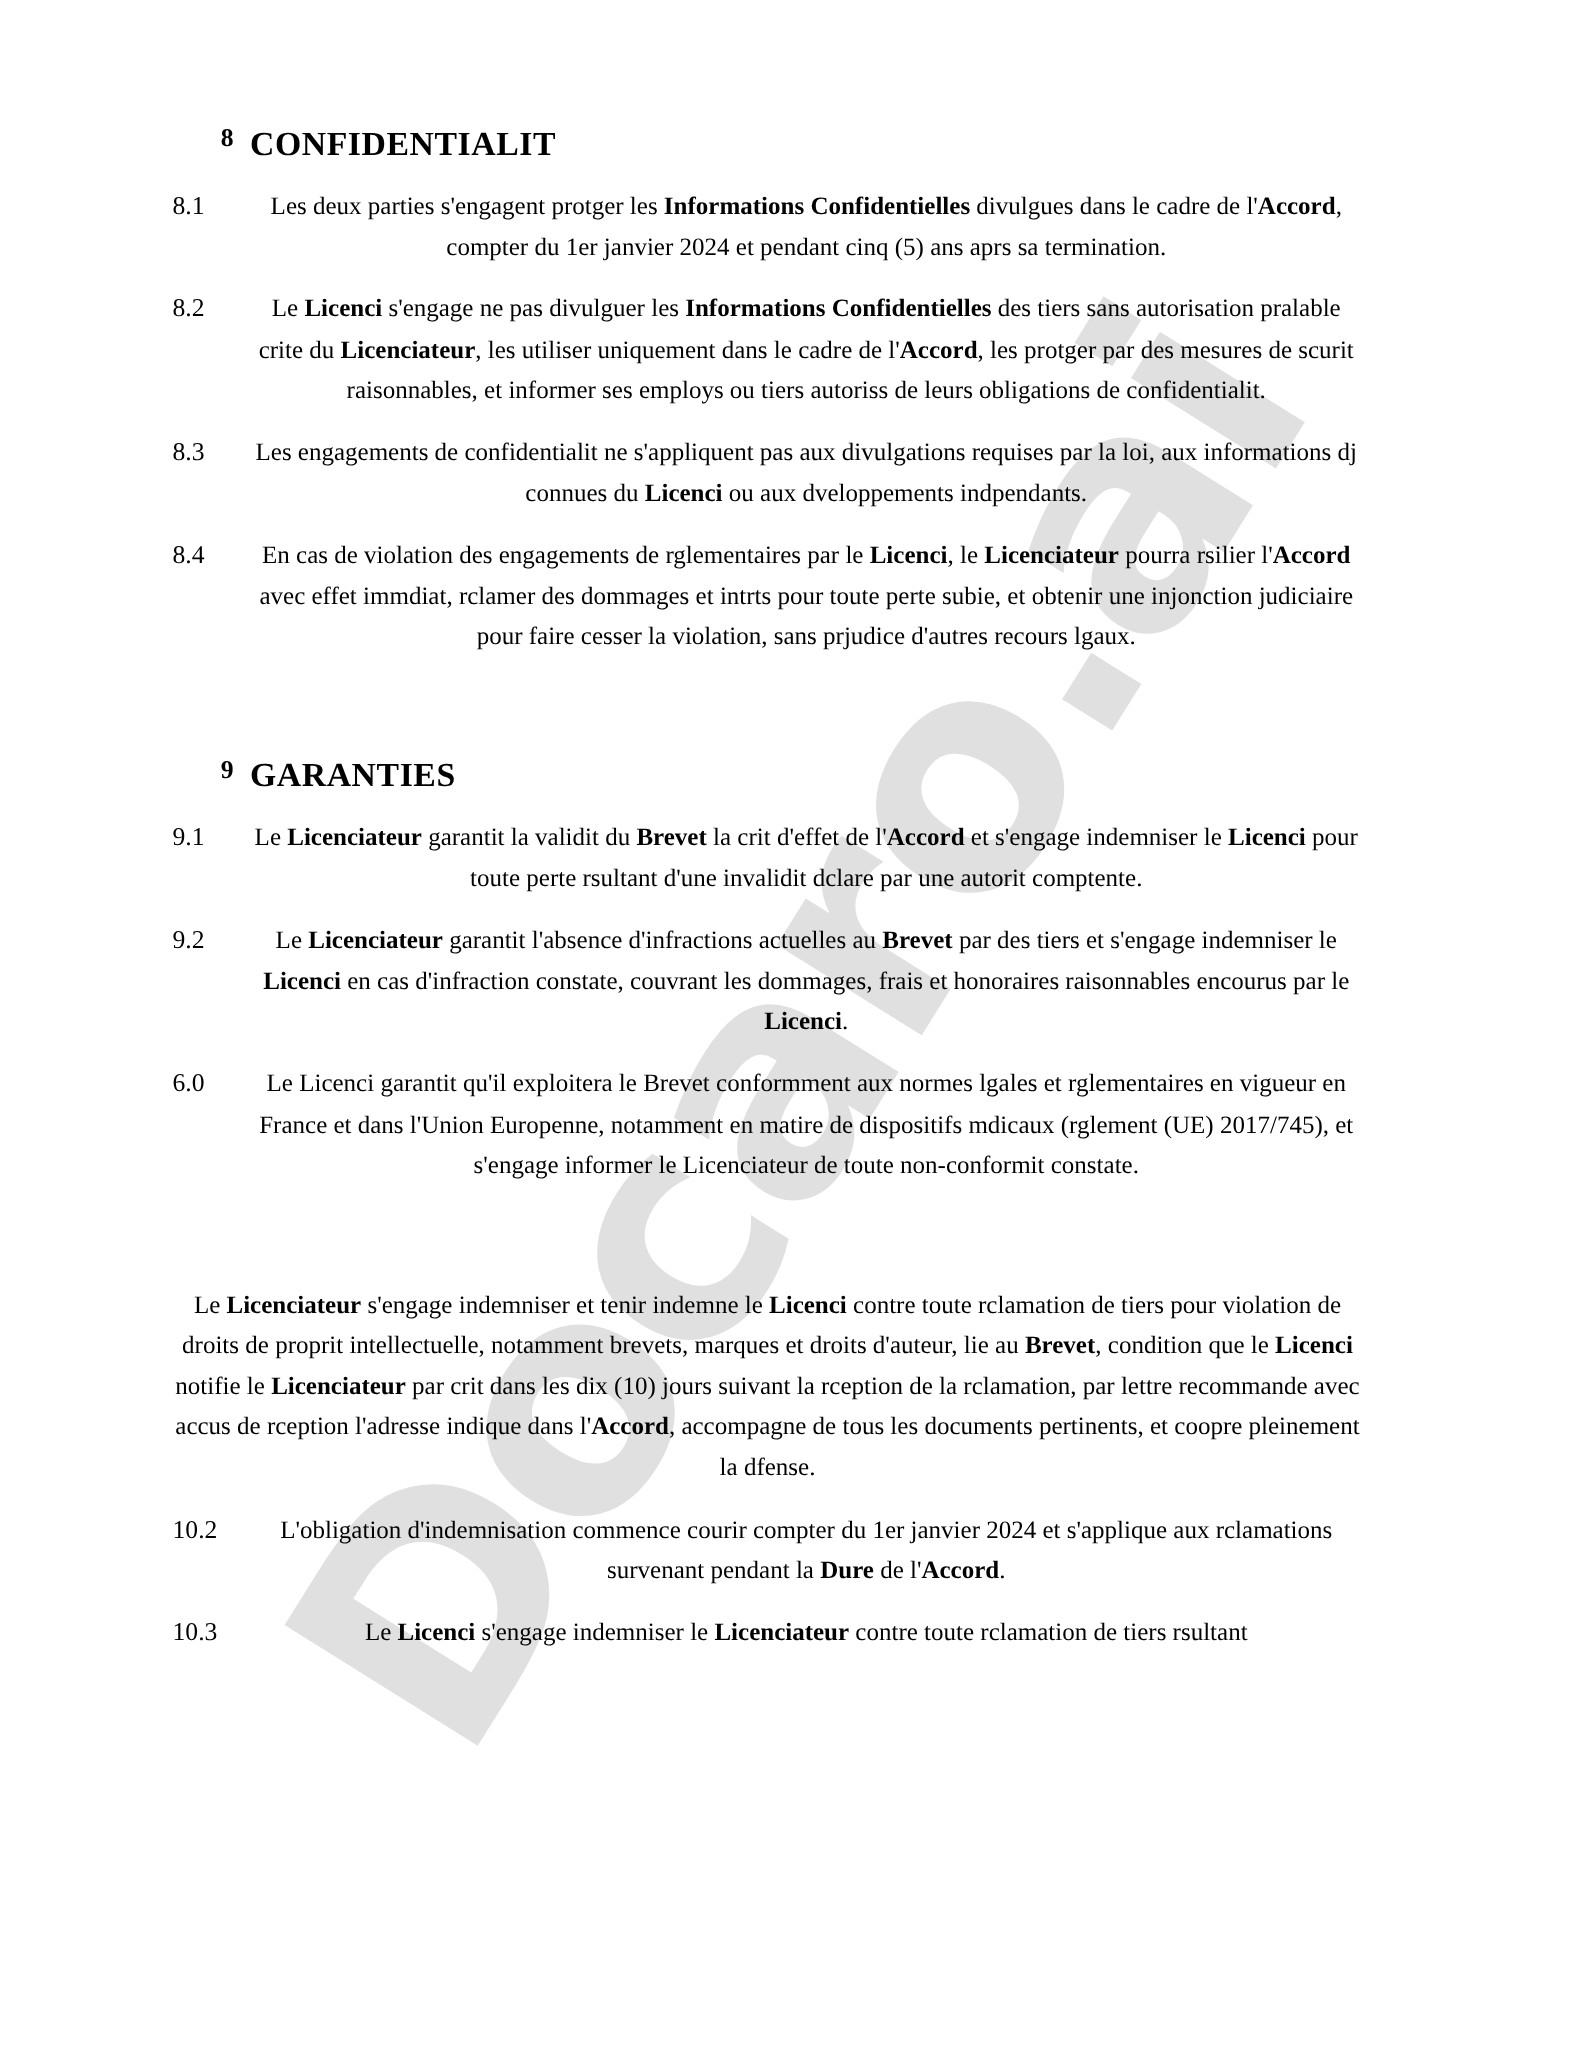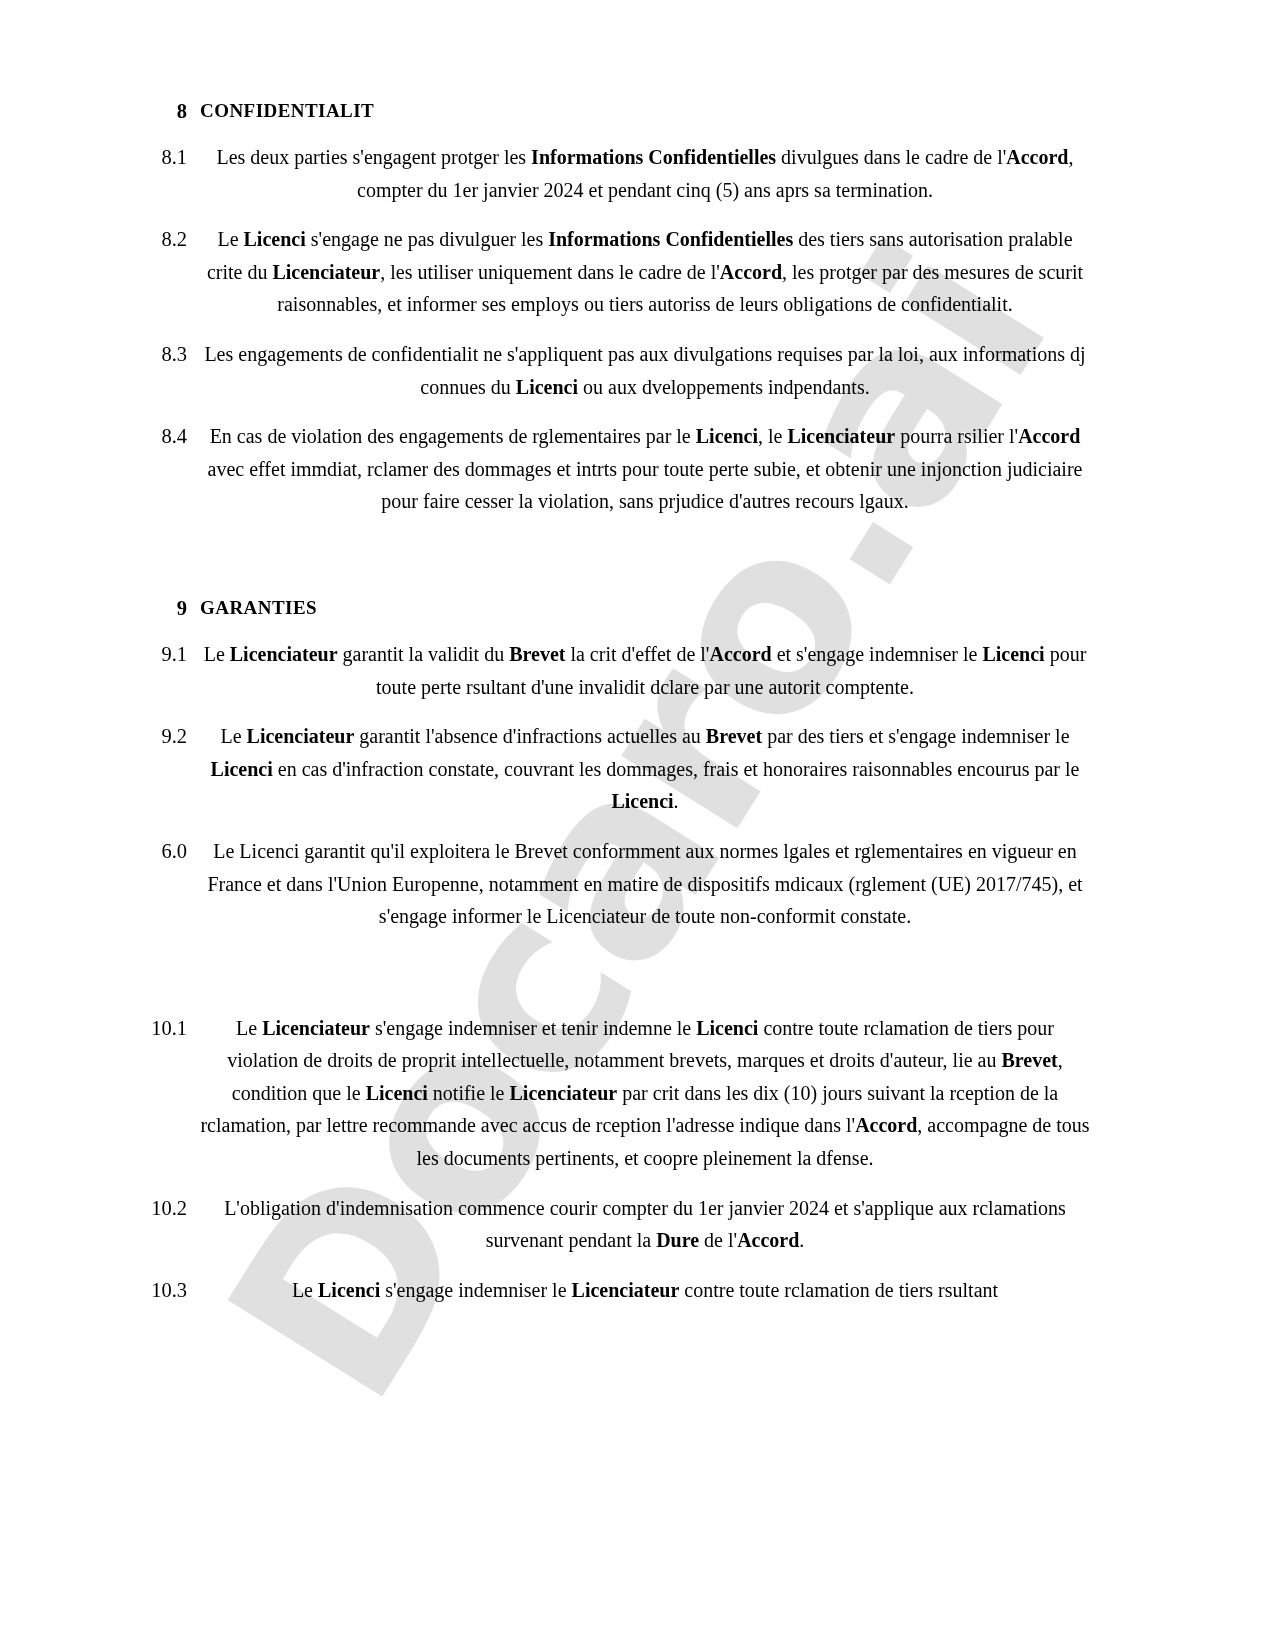--- a/index.html
+++ b/index.html
@@ -65,33 +65,32 @@
     flex: 0 0 62px;
     text-align: right;
     padding-right: 13px;
     box-sizing: border-box;
     font-weight: bold;
     font-size: 20.5px;
     letter-spacing: 0.1px;
   }
   .section-heading .sh-title {
     font-weight: bold;
-    font-size: 19px;
+    font-size: 27px;
     letter-spacing: 0.45px;
   }
 
   
   .clause {
     display: flex;
     margin-bottom: 17px;
   }
   .clause .cl-num {
     width: 62px;
     flex: 0 0 62px;
-    text-align: right;
     padding-right: 13px;
     box-sizing: border-box;
     font-size: 20.5px;
     line-height: 1.63;
   }
   .clause .cl-text {
     flex: 1 1 auto;
     font-size: 20px;
     line-height: 1.63;
     text-align: center;
@@ -141,21 +140,20 @@
       <div class="clause">
         <div class="cl-num">9.2</div>
         <div class="cl-text"><span>Le </span><b>Licenciateur</b><span> garantit l'absence d'infractions actuelles au </span><b>Brevet</b><span> par des tiers et s'engage  indemniser le </span><b>Licenci</b><span> en cas d'infraction constate, couvrant les dommages, frais et honoraires raisonnables encourus par le </span><b>Licenci</b><span>.</span></div>
       </div>
       <div class="clause">
         <div class="cl-num">6.0</div>
         <div class="cl-text"><span>Le Licenci garantit qu'il exploitera le Brevet conformment aux normes lgales et rglementaires en vigueur en France et dans l'Union Europenne, notamment en matire de dispositifs mdicaux (rglement (UE) 2017/745), et s'engage  informer le Licenciateur de toute non-conformit constate.</span></div>
       </div>
       <div class="gap-lg"></div>
       <div class="clause">
-        <div class="cl-num">10.1</div>
         <div class="cl-text"><span>Le </span><b>Licenciateur</b><span> s'engage  indemniser et  tenir indemne le </span><b>Licenci</b><span> contre toute rclamation de tiers pour violation de droits de proprit intellectuelle, notamment brevets, marques et droits d'auteur, lie au </span><b>Brevet</b><span>,  condition que le </span><b>Licenci</b><span> notifie le </span><b>Licenciateur</b><span> par crit dans les dix (10) jours suivant la rception de la rclamation, par lettre recommande avec accus de rception  l'adresse indique dans l'</span><b>Accord</b><span>, accompagne de tous les documents pertinents, et coopre pleinement  la dfense.</span></div>
       </div>
       <div class="clause">
         <div class="cl-num">10.2</div>
         <div class="cl-text"><span>L'obligation d'indemnisation commence  courir  compter du 1er janvier 2024 et s'applique aux rclamations survenant pendant la </span><b>Dure</b><span> de l'</span><b>Accord</b><span>.</span></div>
       </div>
       <div class="clause">
         <div class="cl-num">10.3</div>
         <div class="cl-text"><span>Le </span><b>Licenci</b><span> s'engage  indemniser le </span><b>Licenciateur</b><span> contre toute rclamation de tiers rsultant</span></div>
       </div>

